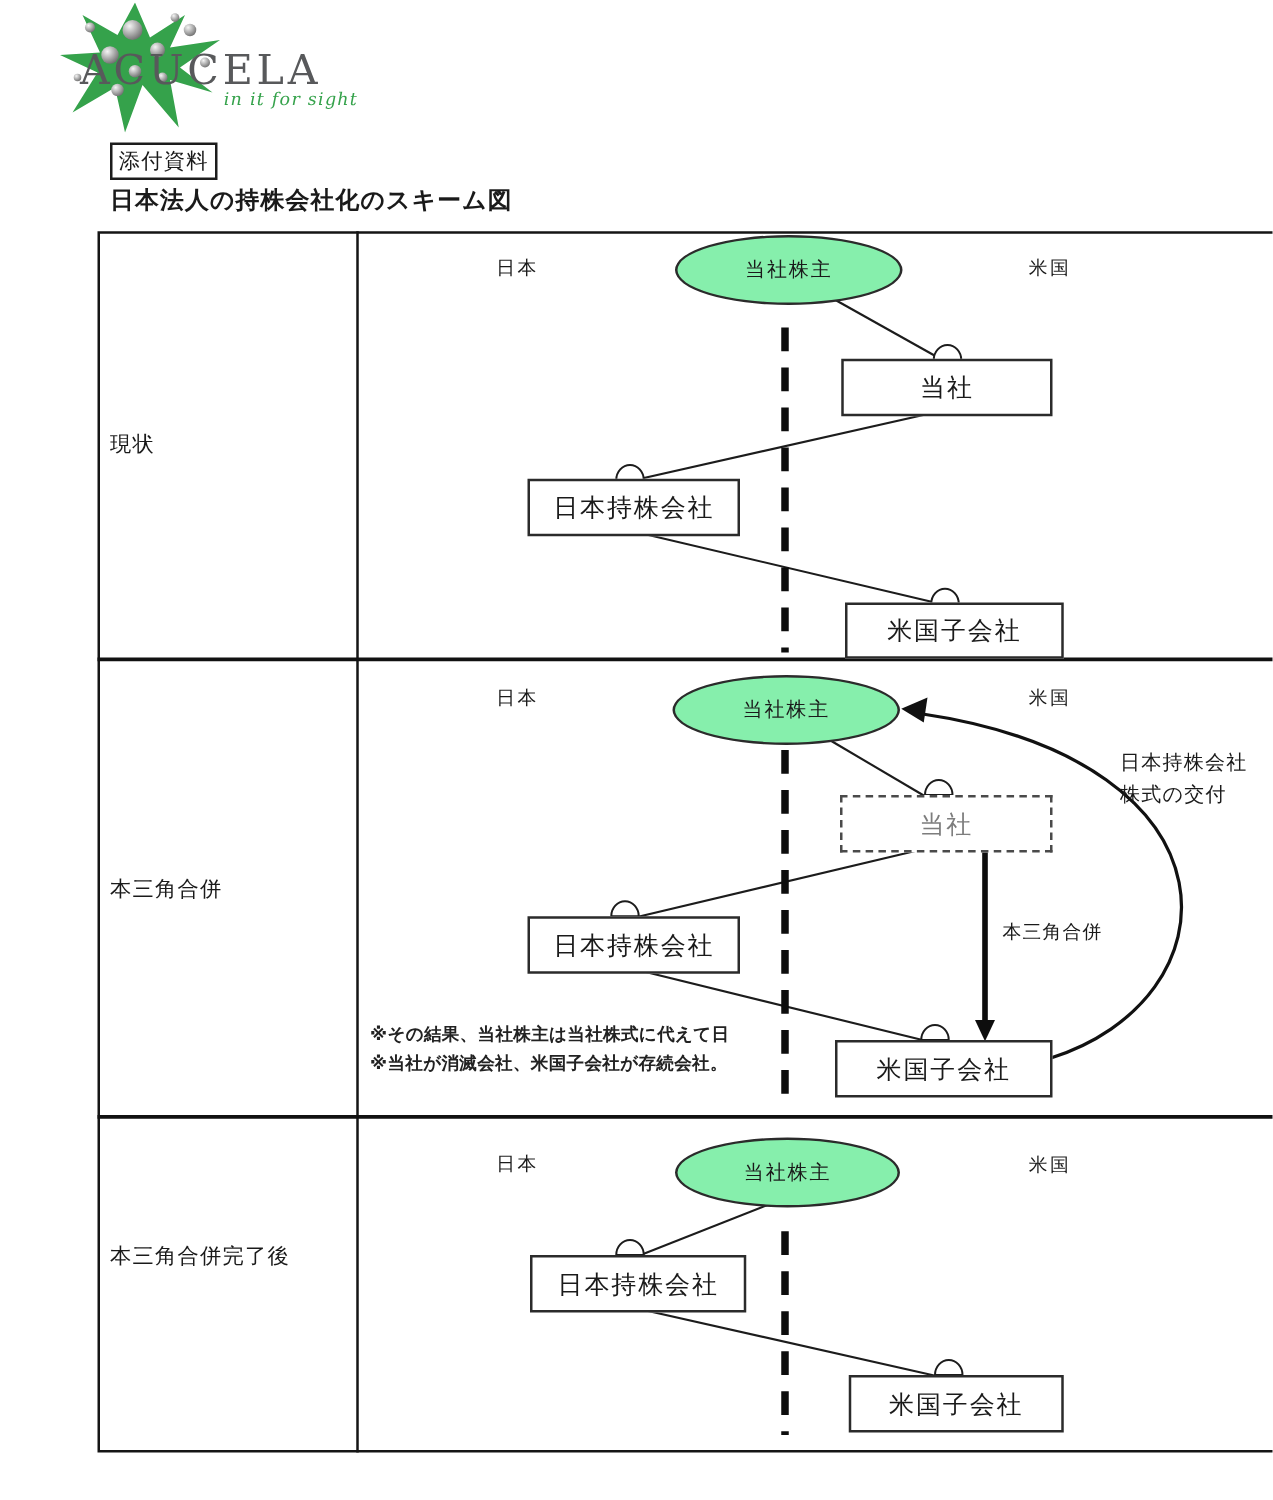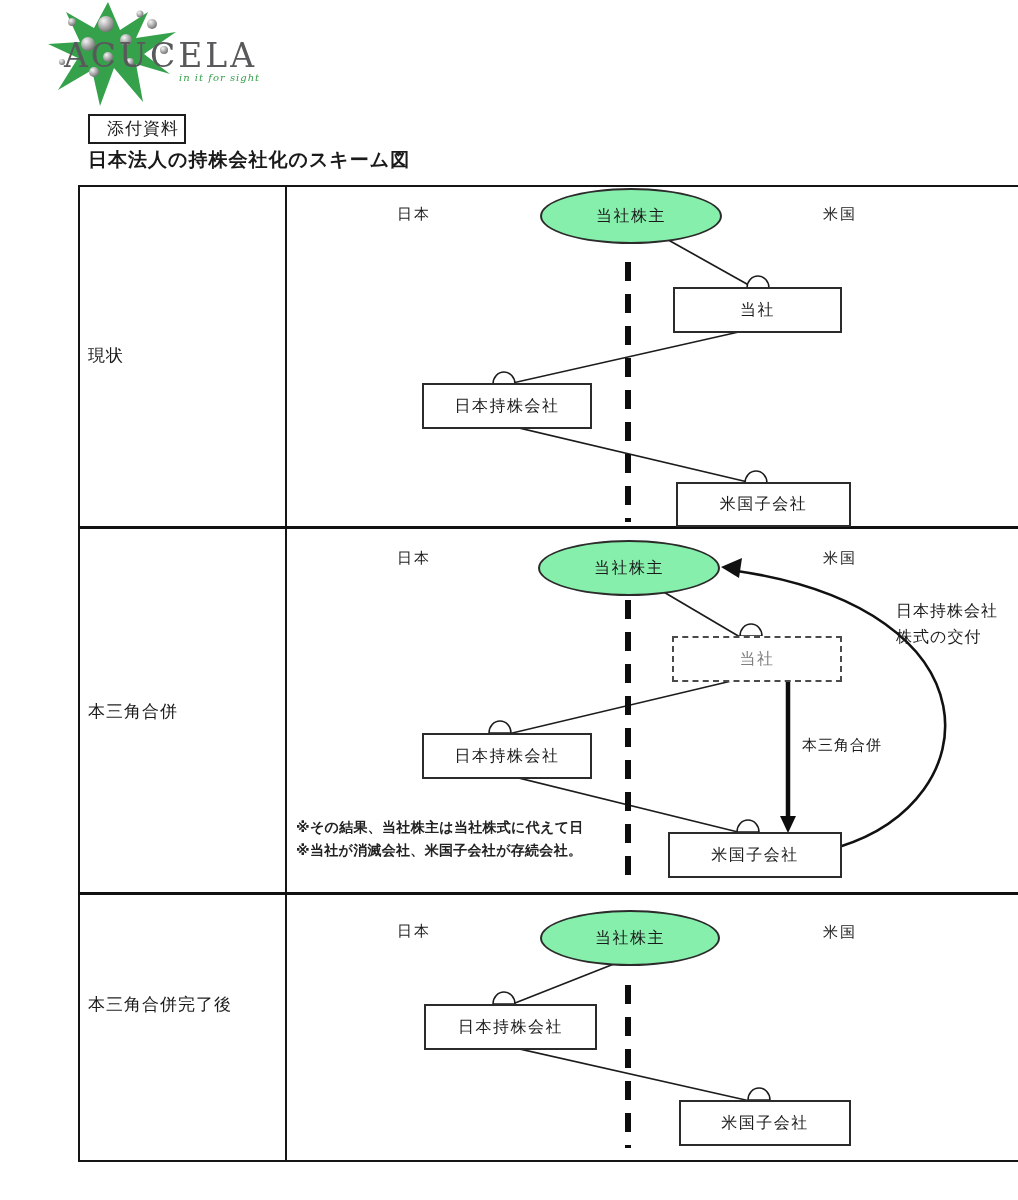--- a/index.html
+++ b/index.html
@@ -3,33 +3,33 @@
 <meta charset="utf-8">
 <style>
   html,body{margin:0;padding:0;background:#fff;}
   .page{position:relative;width:1018px;height:1200px;background:#ffffff;overflow:hidden;
         font-family:"Liberation Sans","DejaVu Sans",sans-serif;color:#1a1a1a;margin-left:40px;}
   .abs{position:absolute;}
   
   .brand{position:absolute;left:24px;top:36px;font-family:"DejaVu Serif","Liberation Serif",serif;
          font-size:33px;letter-spacing:3px;color:#58595b;}
   .tagline{position:absolute;left:139px;top:72px;font-family:"DejaVu Serif","Liberation Serif",serif;
-           font-style:italic;font-size:10px;letter-spacing:1px;color:#35a24b;}
+           font-style:italic;font-size:14px;letter-spacing:1px;color:#35a24b;}
   
-  .attach-tag{position:absolute;left:48px;top:114px;border:2px solid #1c1c1c;padding:1px 5px 2px 17px;
+  .attach-tag{position:absolute;left:48px;top:114px;border:2px solid #1c1c1c;padding:1px 5px 2px 5px;
               font-size:17px;letter-spacing:1px;}
   .doc-title{position:absolute;left:48px;top:147px;font-size:19px;font-weight:bold;letter-spacing:1px;}
   
   .table-frame{position:absolute;left:38px;top:185px;width:939px;height:973px;border:2px solid #151515;}
   .col-divider{position:absolute;left:245px;top:185px;width:2px;height:977px;background:#151515;}
   .row-divider{position:absolute;left:38px;width:943px;height:3px;background:#111;}
   .rowlabel{position:absolute;left:48px;font-size:17px;letter-spacing:1px;}
   
   .nbox{position:absolute;display:flex;align-items:center;justify-content:center;
-        border:2px solid #2b2b2b;background:#fff;font-size:16px;letter-spacing:1.5px;}
+        border:2px solid #2b2b2b;background:#fff;font-size:20px;letter-spacing:1.5px;}
   .nbox.dashed{border:2px dashed #4a4a4a;color:#7d7d7d;}
   .ellipse{position:absolute;display:flex;align-items:center;justify-content:center;
            border:2px solid #2b2b2b;border-radius:50%;background:#86efac;font-size:16px;letter-spacing:1.5px;}
   .country{position:absolute;font-size:15px;letter-spacing:2px;}
   .anno{position:absolute;font-size:15px;letter-spacing:1px;}
   .share-note{position:absolute;left:856px;top:598px;font-size:16px;line-height:26px;letter-spacing:1px;}
   .footnotes{position:absolute;left:256px;top:816px;font-size:14px;line-height:23px;
              letter-spacing:0.3px;font-weight:bold;color:#222;}
   .footnotes .indent{padding-left:15px;}
   svg.wires{position:absolute;left:0;top:0;}

